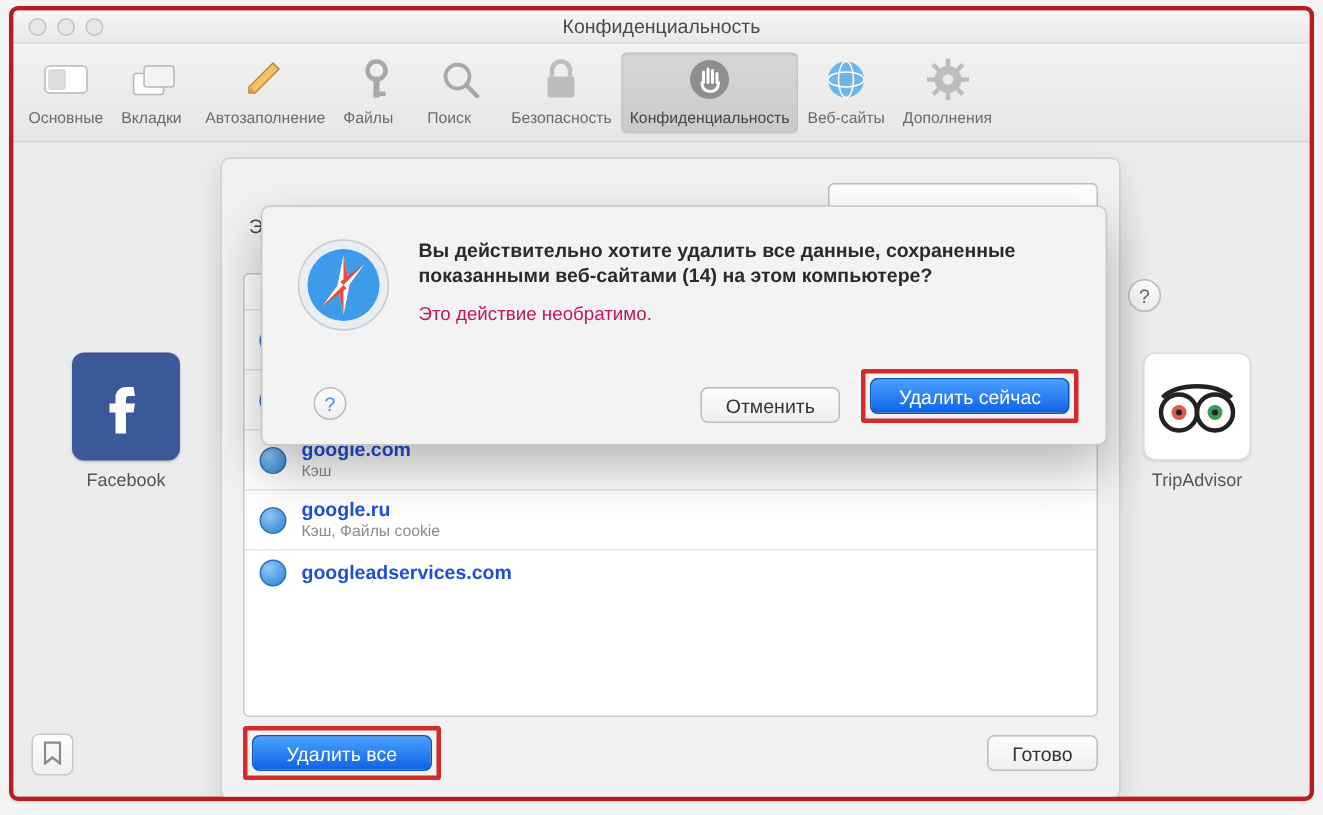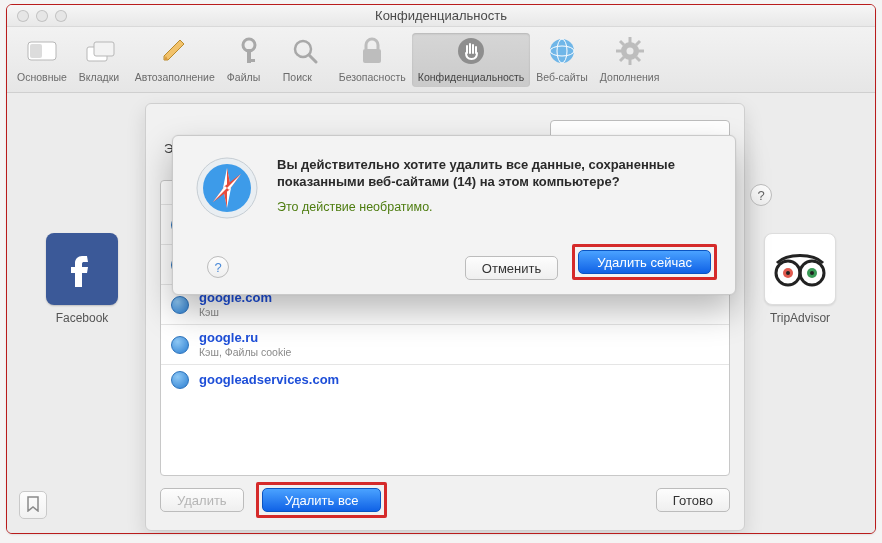--- a/index.html
+++ b/index.html
@@ -12,21 +12,21 @@
     height: 543px;
     overflow: hidden;
     position: relative;
   }
   
   .window {
     position: absolute;
     left: 6px; top: 4px;
     width: 870px; height: 530px;
     background: #ececec;
-    border: 1px solid #b91c1c;
+    border: 3px solid #b91c1c;
     border-radius: 6px;
     box-shadow: 0 1px 2px rgba(0,0,0,0.08);
     overflow: hidden;
   }
   .titlebar {
     height: 22px;
     background: linear-gradient(#f6f6f6,#e8e8e8);
     border-bottom: 1px solid #d9d9d9;
     display: flex;
     align-items: center;
@@ -187,21 +187,21 @@
   }
   .dialog .safari-icon {
     position:absolute; left:22px; top:20px;
     width:64px; height:64px;
   }
   .dialog .msg {
     position:absolute; left:104px; right:20px; top:20px;
     font-size:13px; color:#2a2a2a;
   }
   .dialog .msg .bold { font-weight:600; line-height:17px; display:block; }
-  .dialog .msg .sub { margin-top:10px; color:#4d7c0f; font-size:12.5px; display:block; }
+  .dialog .msg .sub { margin-top:10px; color:#be185d; font-size:12.5px; display:block; }
   .dialog .help {
     position:absolute; left:34px; bottom:16px;
     width:22px;height:22px;border-radius:50%;
     border:1px solid #bcbcbc;
     background:linear-gradient(#fdfdfd,#efefef);
     color:#4a8ad8; font-size:13px;
     display:flex;align-items:center;justify-content:center;
   }
   .dialog .actions {
     position:absolute; right:18px; bottom:14px;
@@ -429,21 +429,20 @@
         </div>
         <div class="site-row half">
           <div class="globe"></div>
           <div class="site-text">
             <span class="site-name">googleadservices.com</span>
           </div>
         </div>
       </div>
 
       <div class="panel-buttons">
-        <button class="mac-btn disabled">Удалить</button>
         <span class="red-frame">
           <button class="mac-btn primary" style="padding:0 22px">Удалить все</button>
         </span>
         <span class="spacer"></span>
         <button class="mac-btn">Готово</button>
       </div>
     </div>
 
     <div class="dialog">
       <div class="safari-icon">

